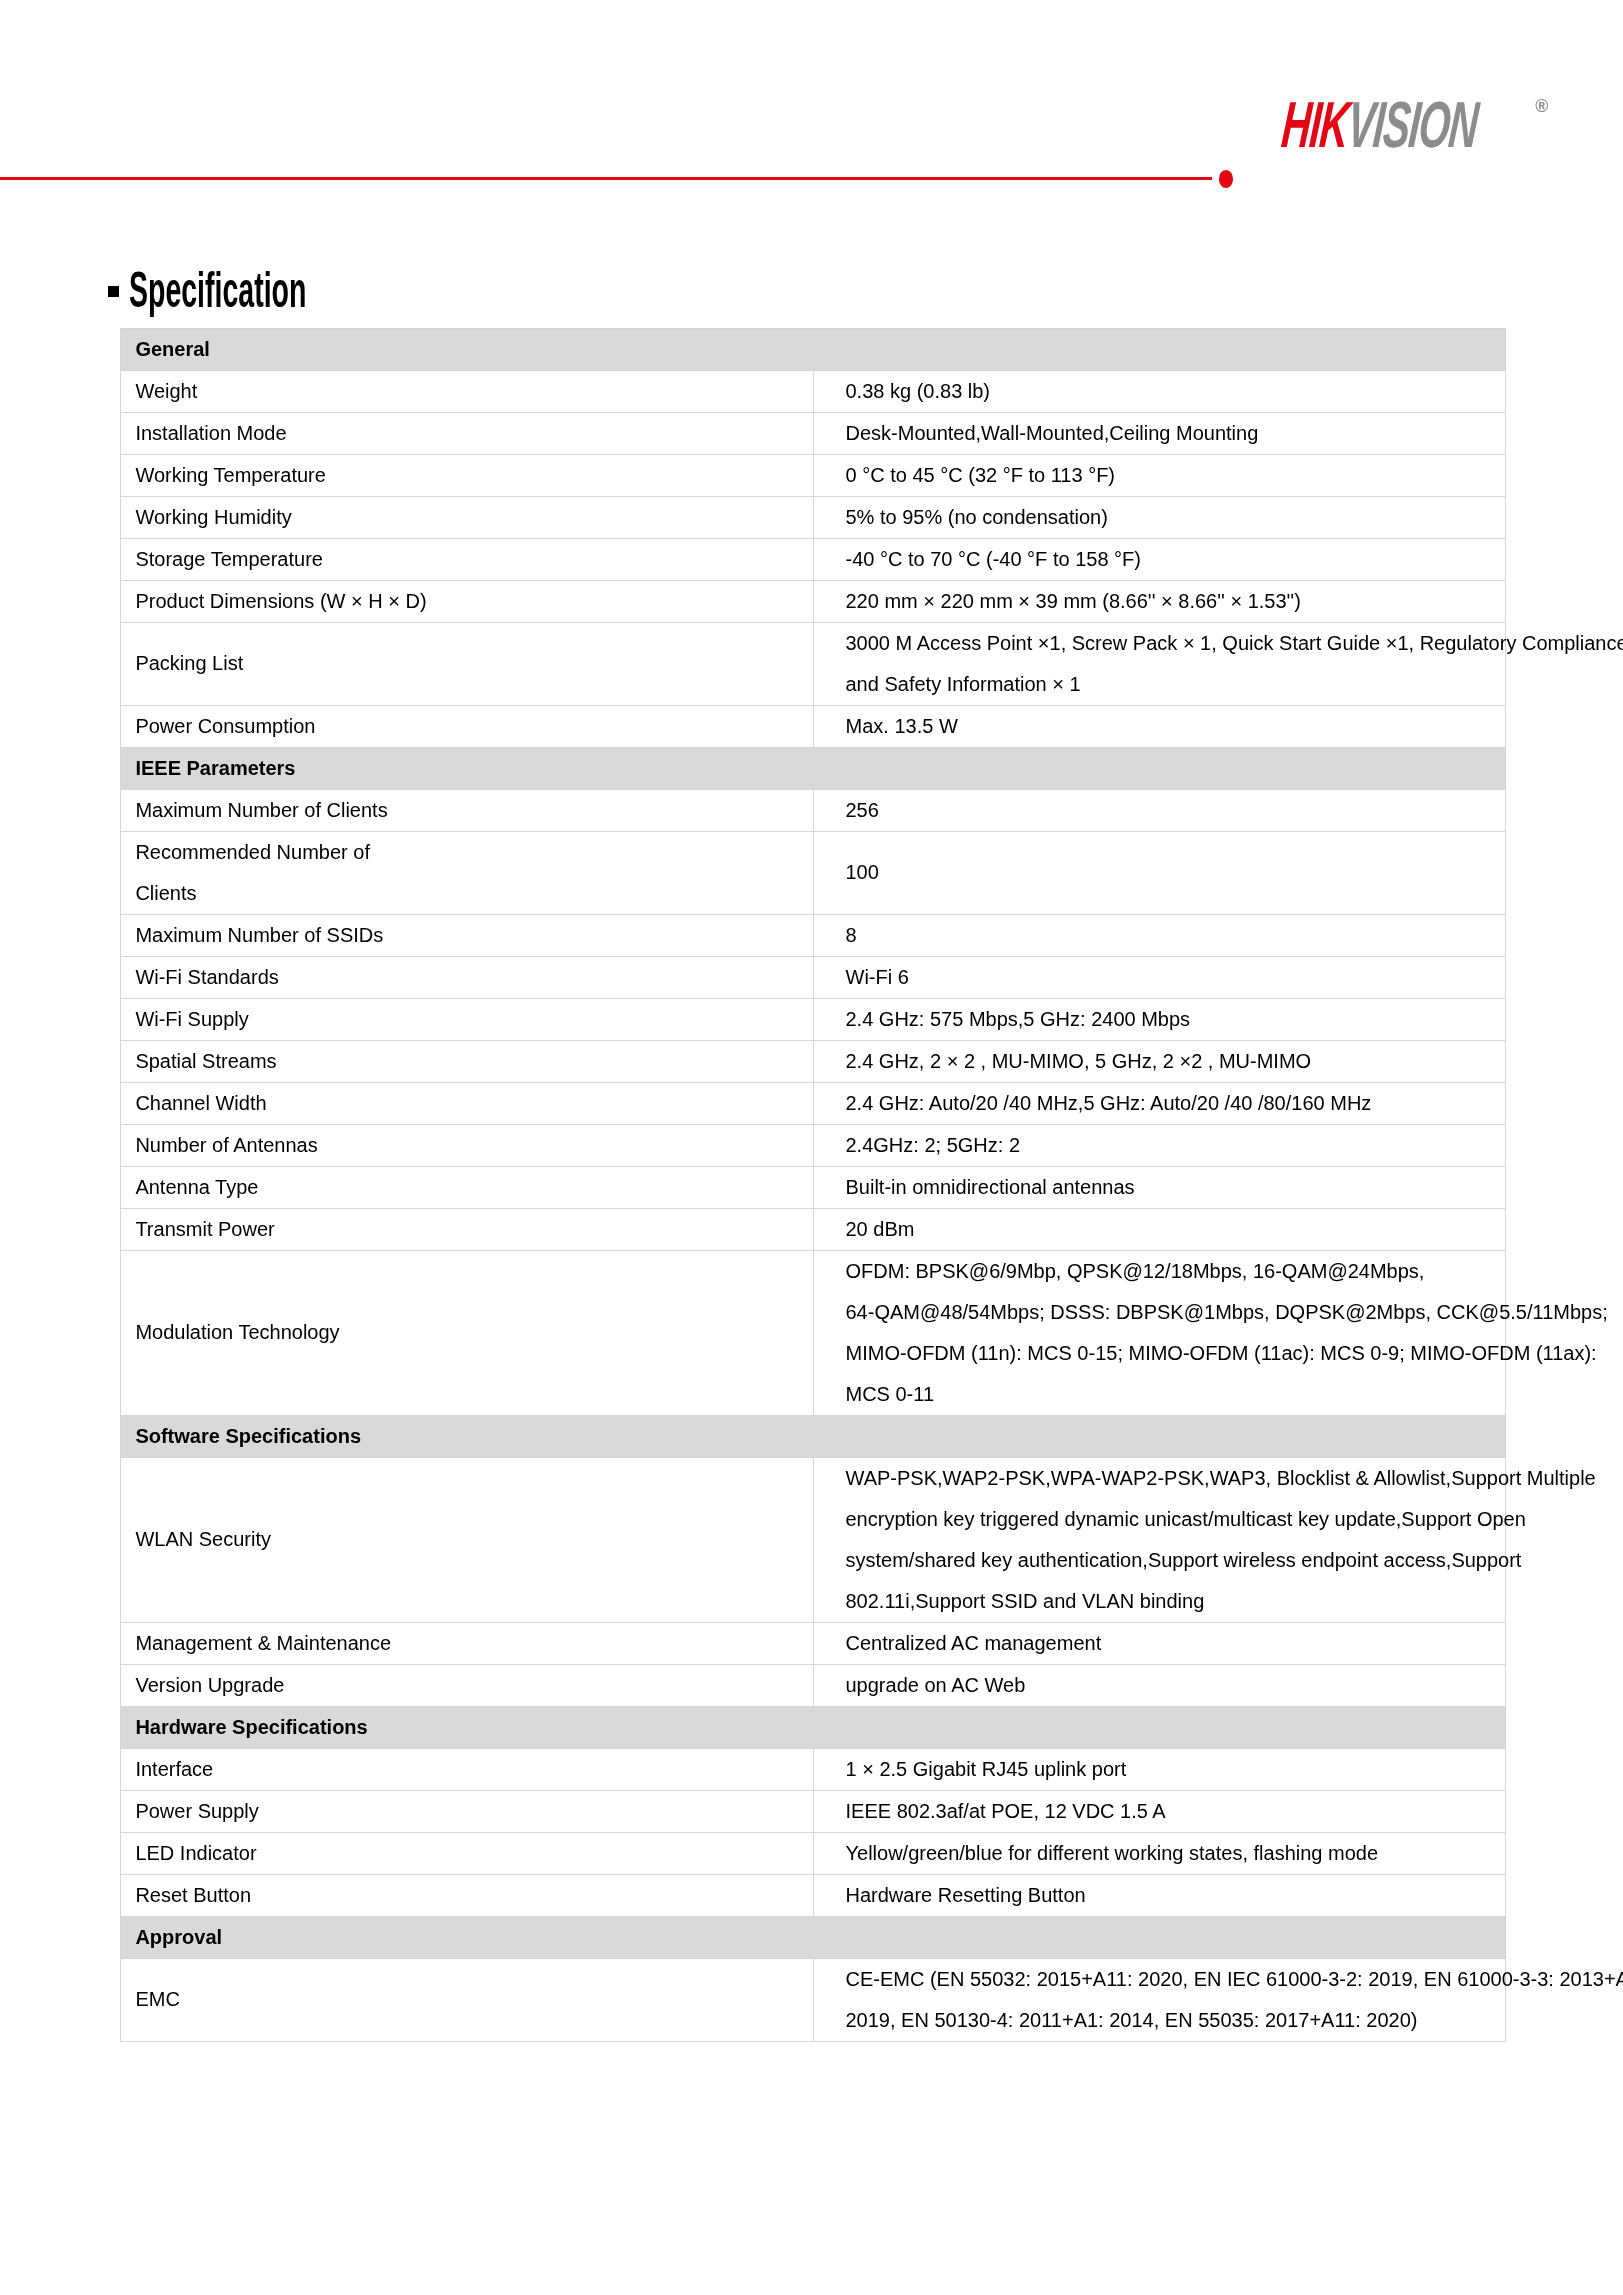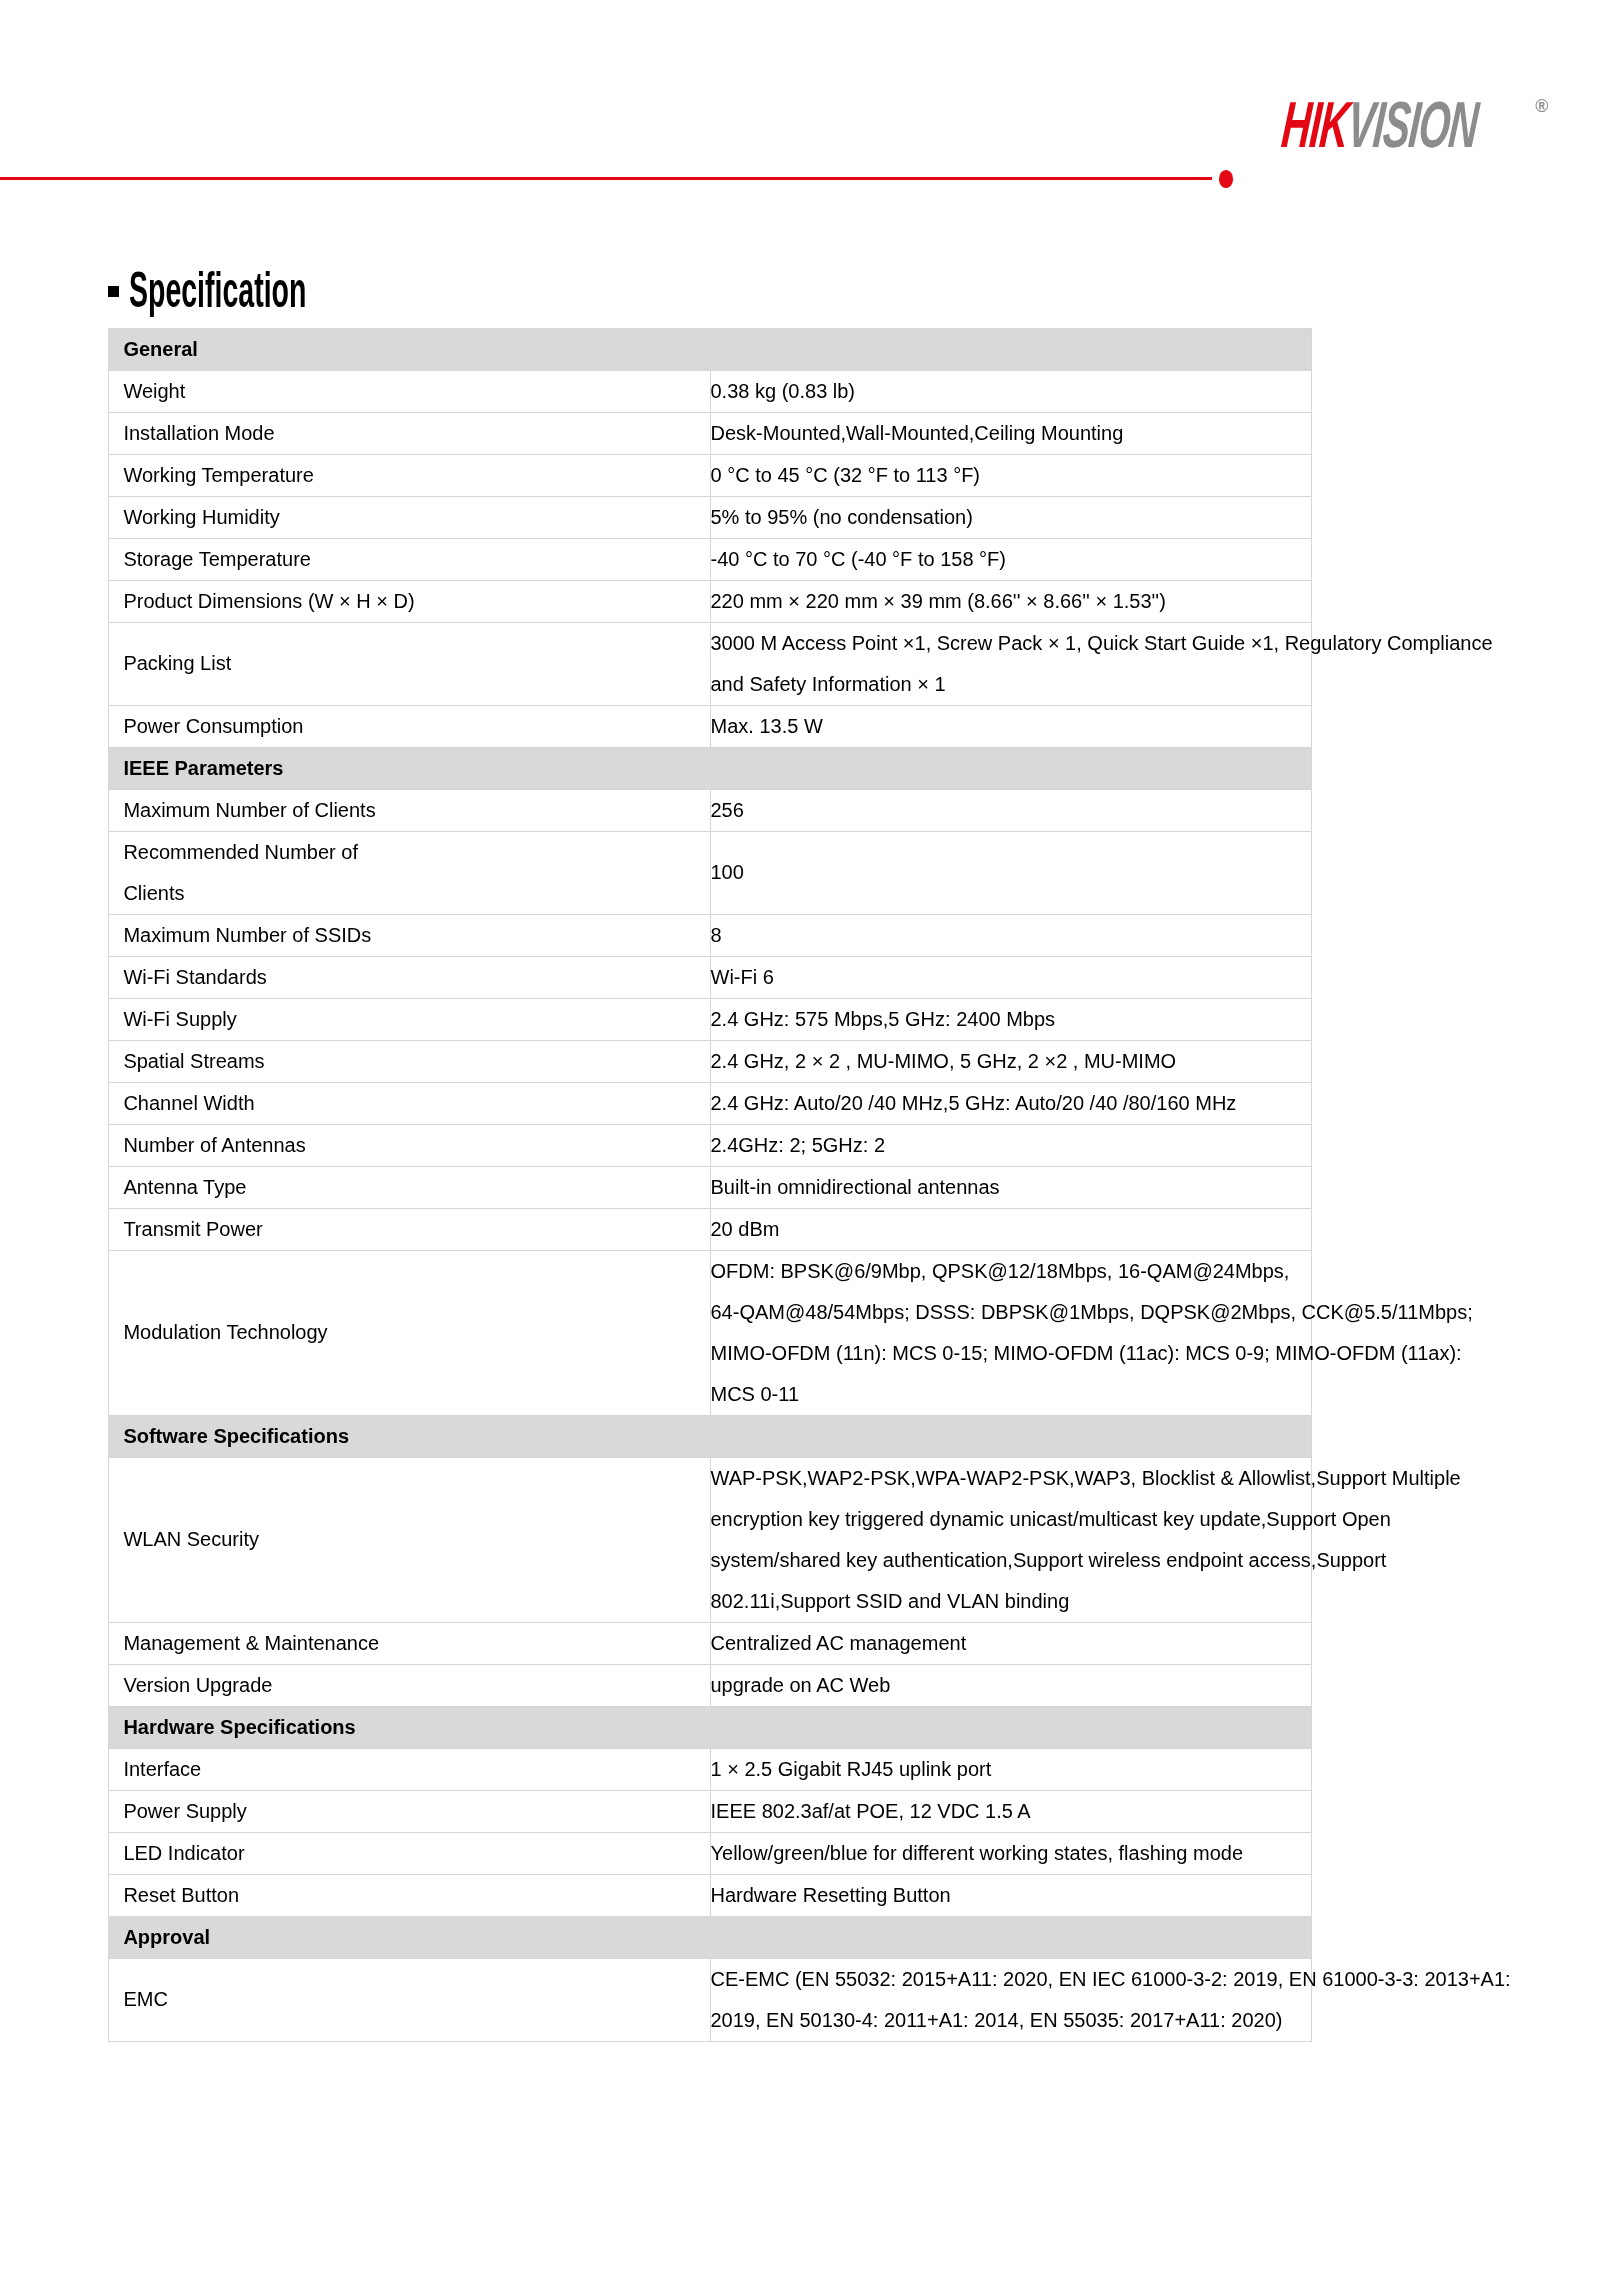--- a/index.html
+++ b/index.html
@@ -87,23 +87,24 @@
     font-size: 50px;
     font-weight: 700;
     line-height: 52px;
     white-space: nowrap;
     transform: scaleX(0.57);
     transform-origin: left center;
   }
 
   table.spec {
     margin-top: 11.8px;
-    width: 1204px;
+    width: 1386px;
     border-collapse: collapse;
     table-layout: fixed;
+    margin-left: 12px;
   }
   table.spec td {
     border: 1.3px solid var(--table-border);
     vertical-align: middle;
     font-size: 20px;
     padding-top: 0;
     padding-bottom: 0;
   }
   td.section-cell {
     background: var(--section-bg);
@@ -111,21 +112,21 @@
     line-height: 41px;
     padding-left: 14.4px;
   }
   td.label-cell {
     width: 392px;
     padding-left: 14.4px;
     padding-right: 69px;
     box-sizing: border-box;
   }
   td.value-cell {
-    padding-left: 0;
+    padding-left: 32px;
     padding-right: 13px;
   }
   .cell-line {
     line-height: 41px;
     white-space: nowrap;
   }
 </style>
 </head>
 <body>
 

